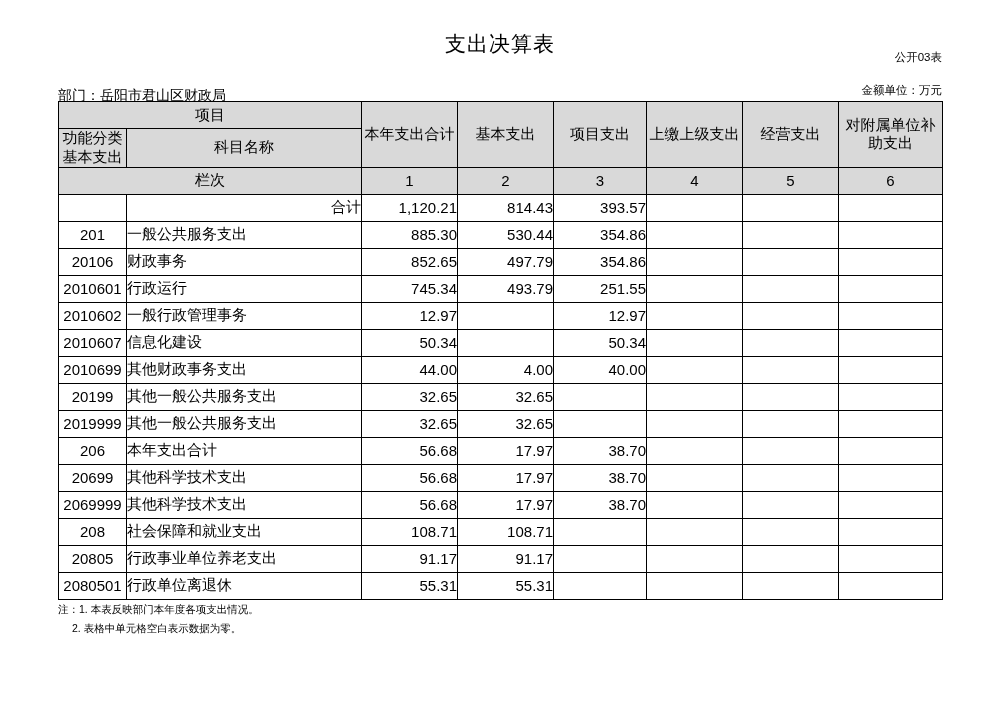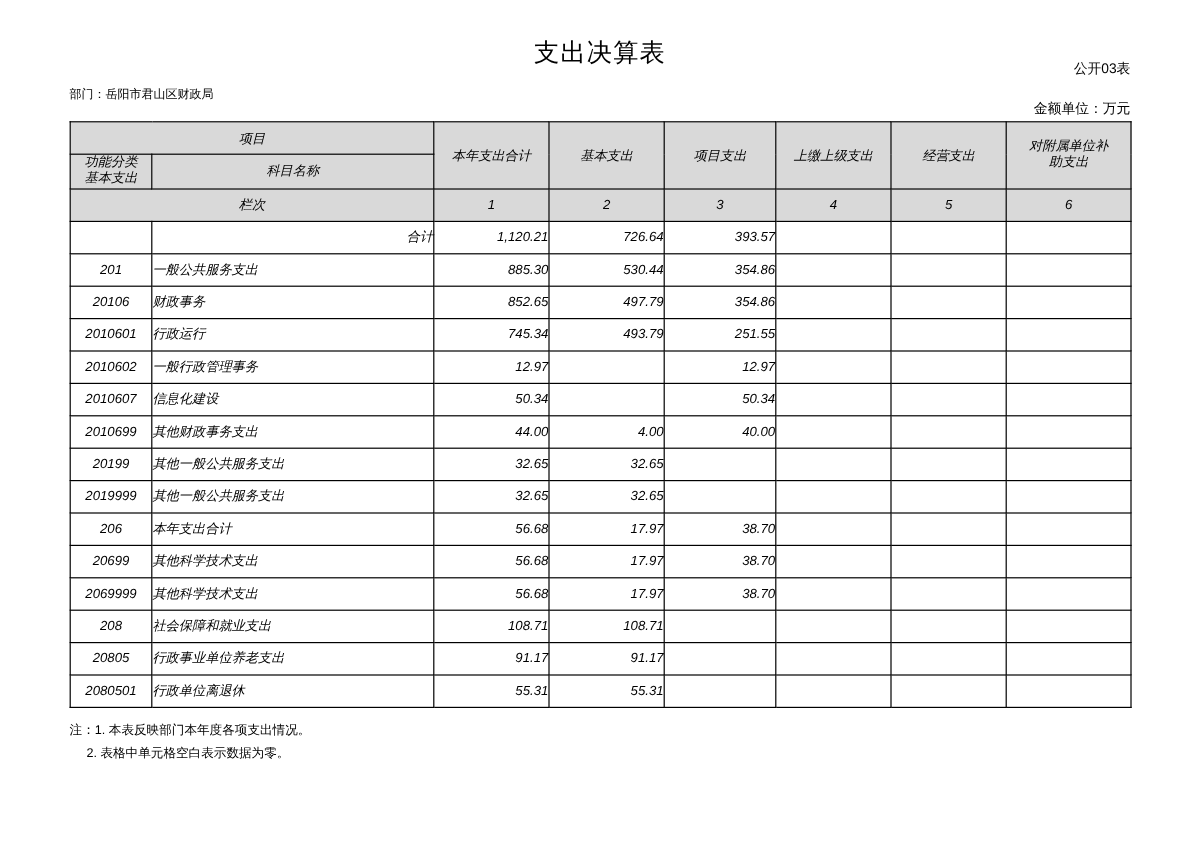--- a/index.html
+++ b/index.html
@@ -34,35 +34,34 @@
     position: absolute;
     right: 58px;
     font-size: 11.5px;
     text-align: right;
   }
   .meta-right.r1 { top: 50px; }
   .meta-right.r2 { top: 83px; }
   .meta-left {
     position: absolute;
     left: 58px;
-    top: 72px;
-    font-size: 10px;
+    top: 87px;
+    font-size: 14px;
   }
   .table-wrap {
     position: absolute;
     left: 58px;
     top: 101px;
     width: 884px;
   }
   table.fin {
     border-collapse: collapse;
     width: 884px;
     table-layout: fixed;
-    font-size: 11px;
-    font-style: italic;
+    font-size: 15px;
   }
   table.fin td, table.fin th {
     border: 1px solid #000;
     padding: 0;
     height: 26px;
     font-weight: normal;
     vertical-align: middle;
   }
   .hdr {
     background: #d9d9d9;
@@ -150,21 +149,21 @@
           <th class="hdr">4</th>
           <th class="hdr">5</th>
           <th class="hdr">6</th>
         </tr>
       </thead>
       <tbody>
         <tr class="row-sum">
           <td class="cell-code"></td>
           <td class="cell-name">合计</td>
           <td class="cell-num">1,120.21</td>
-          <td class="cell-num">726.64</td>
+          <td class="cell-num">814.43</td>
           <td class="cell-num">393.57</td>
           <td class="cell-num"></td>
           <td class="cell-num"></td>
           <td class="cell-num"></td>
         </tr>
         <tr>
           <td class="cell-code">201</td>
           <td class="cell-name">一般公共服务支出</td>
           <td class="cell-num">885.30</td>
           <td class="cell-num">530.44</td>

